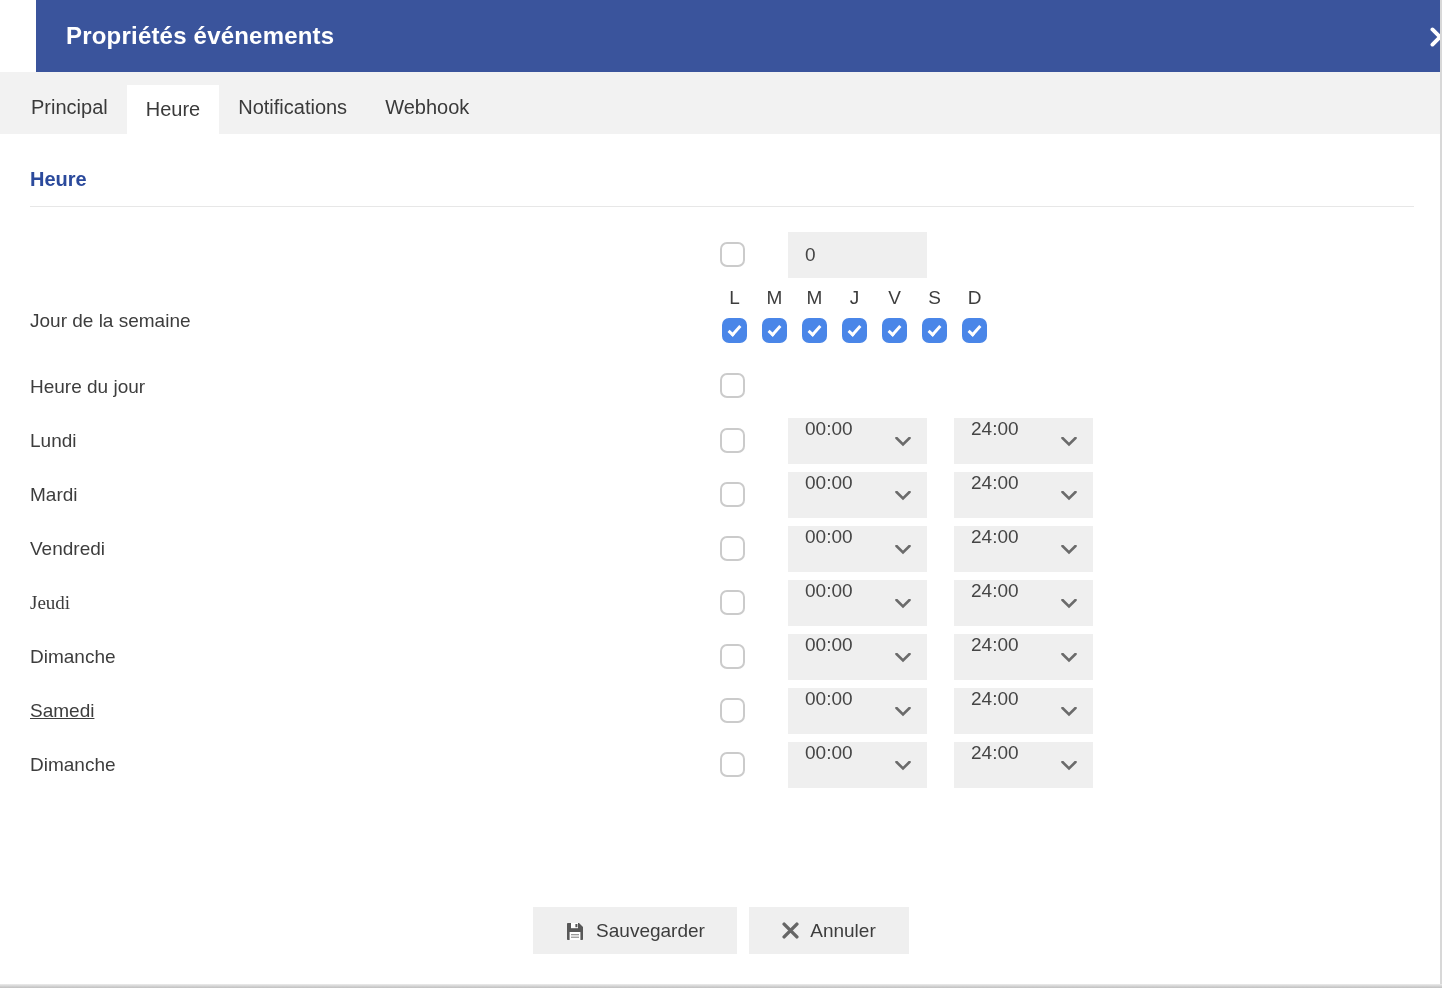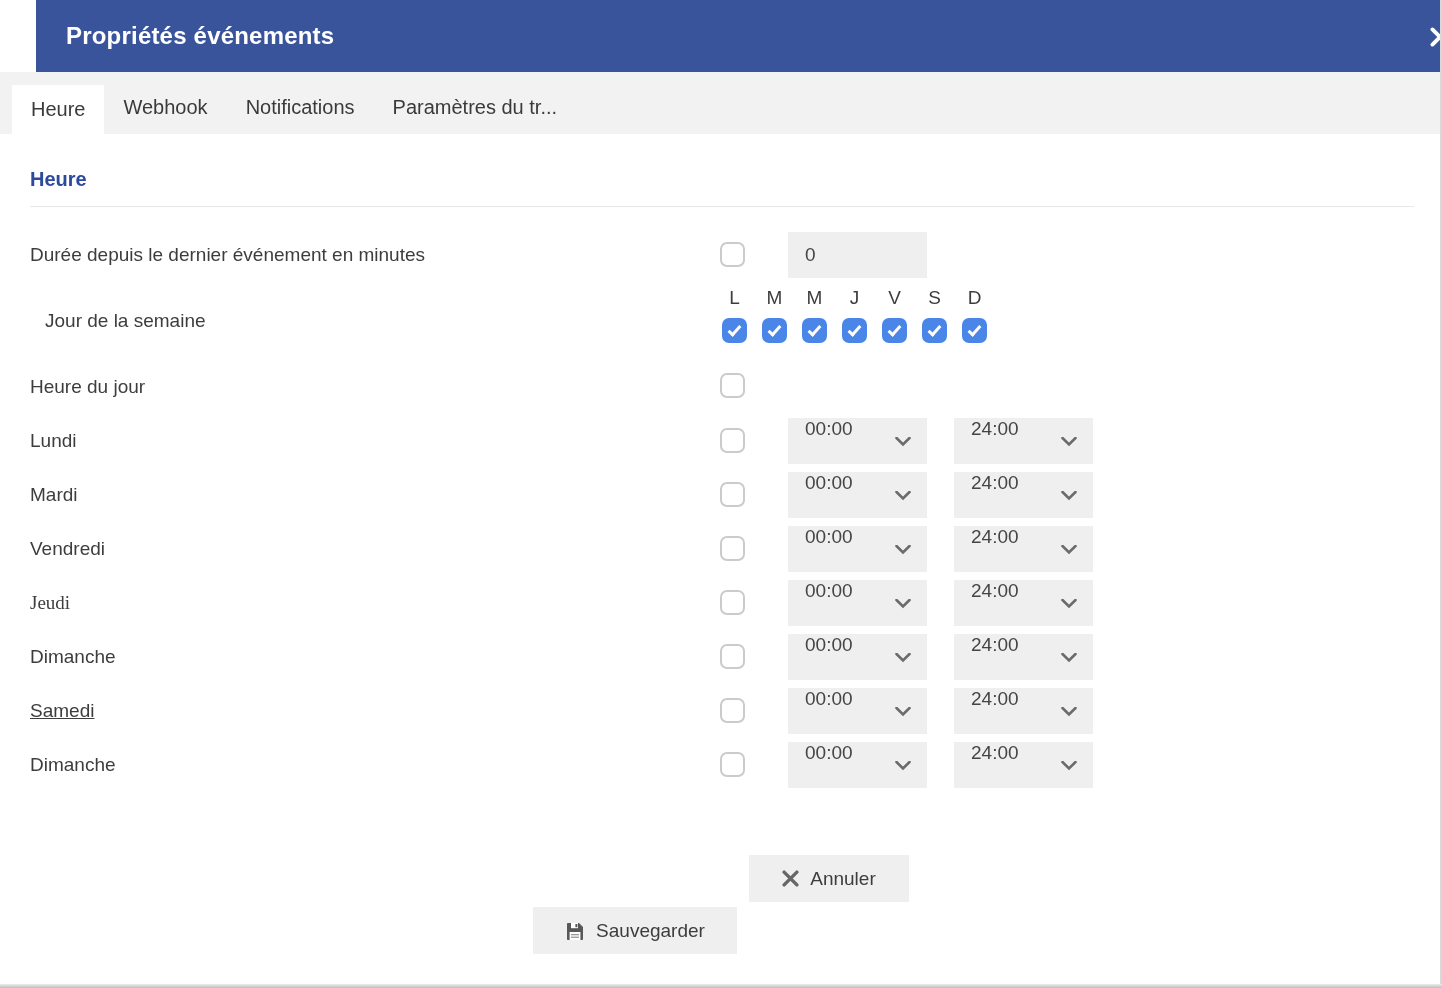--- a/index.html
+++ b/index.html
@@ -39,55 +39,54 @@
 
   .day-letter{position:absolute;width:25px;height:24px;line-height:24px;text-align:center;font-size:19px;color:var(--label-text);}
 
   .select{position:absolute;width:139px;height:46px;background:var(--field-bg);display:flex;cursor:pointer;}
   .select .sel-val{font-size:19px;color:#454545;padding-left:17px;}
   .select .chevron{position:absolute;right:16px;top:19px;display:flex;}
 
   
   .btn{position:absolute;height:47px;background:var(--field-bg);display:flex;align-items:center;justify-content:center;gap:11px;font-size:19px;color:var(--label-text);cursor:pointer;}
   .btn-save{left:533px;top:907px;width:204px;}
-  .btn-cancel{left:749px;top:855px;width:160px;}
+  .btn-cancel{left:749px;top:907px;width:160px;}
 
   
   .edge-bottom{position:absolute;left:0;right:0;bottom:0;height:4px;background:linear-gradient(180deg,#ececec,#bfbfbf);}
   .edge-right{position:absolute;top:0;right:0;bottom:0;width:2px;background:#d8d8d8;}
 </style>
 </head>
 <body>
 
 <div class="page">
 
   <header class="titlebar">
     <h1>Propriétés événements</h1>
     <span class="close-btn">
       <svg width="22" height="22" viewBox="0 0 16 16">
           <path d="M2.5 2.5 L13.5 13.5 M13.5 2.5 L2.5 13.5" stroke="#ffffff" stroke-width="2.8" stroke-linecap="round" fill="none"></path>
         </svg>
     </span>
   </header>
 
   <nav class="tabbar">
+      <div class="tab">Principal</div>
       <div class="tab active">Heure</div>
+      <div class="tab">Notifications</div>
       <div class="tab">Webhook</div>
-      <div class="tab">Notifications</div>
-      <div class="tab">Paramètres du tr...</div>
     </nav>
 
   <h2 class="section-title">Heure</h2>
   <div class="rule"></div>
 
-  <div class="label" style="left:30px;top:232px;height:46px;line-height:46px;">Durée depuis le dernier événement en minutes</div>
   <span class="cb" style="left:720px;top:242px;"></span>
   <input class="field-input" type="text" value="0" style="">
 
-  <div class="label" style="left:45px;top:308px;height:26px;line-height:26px;">Jour de la semaine</div>
+  <div class="label" style="left:30px;top:308px;height:26px;line-height:26px;">Jour de la semaine</div>
   <div>
       <div class="day-letter" style="left: 722px; top: 286px;">L</div>
       <div class="cb checked" style="left: 722px; top: 318px;">
         <div class="check"></div>
       </div>
       <div class="day-letter" style="left: 762px; top: 286px;">M</div>
       <div class="cb checked" style="left: 762px; top: 318px;">
         <div class="check"></div>
       </div>
       <div class="day-letter" style="left: 802px; top: 286px;">M</div>

